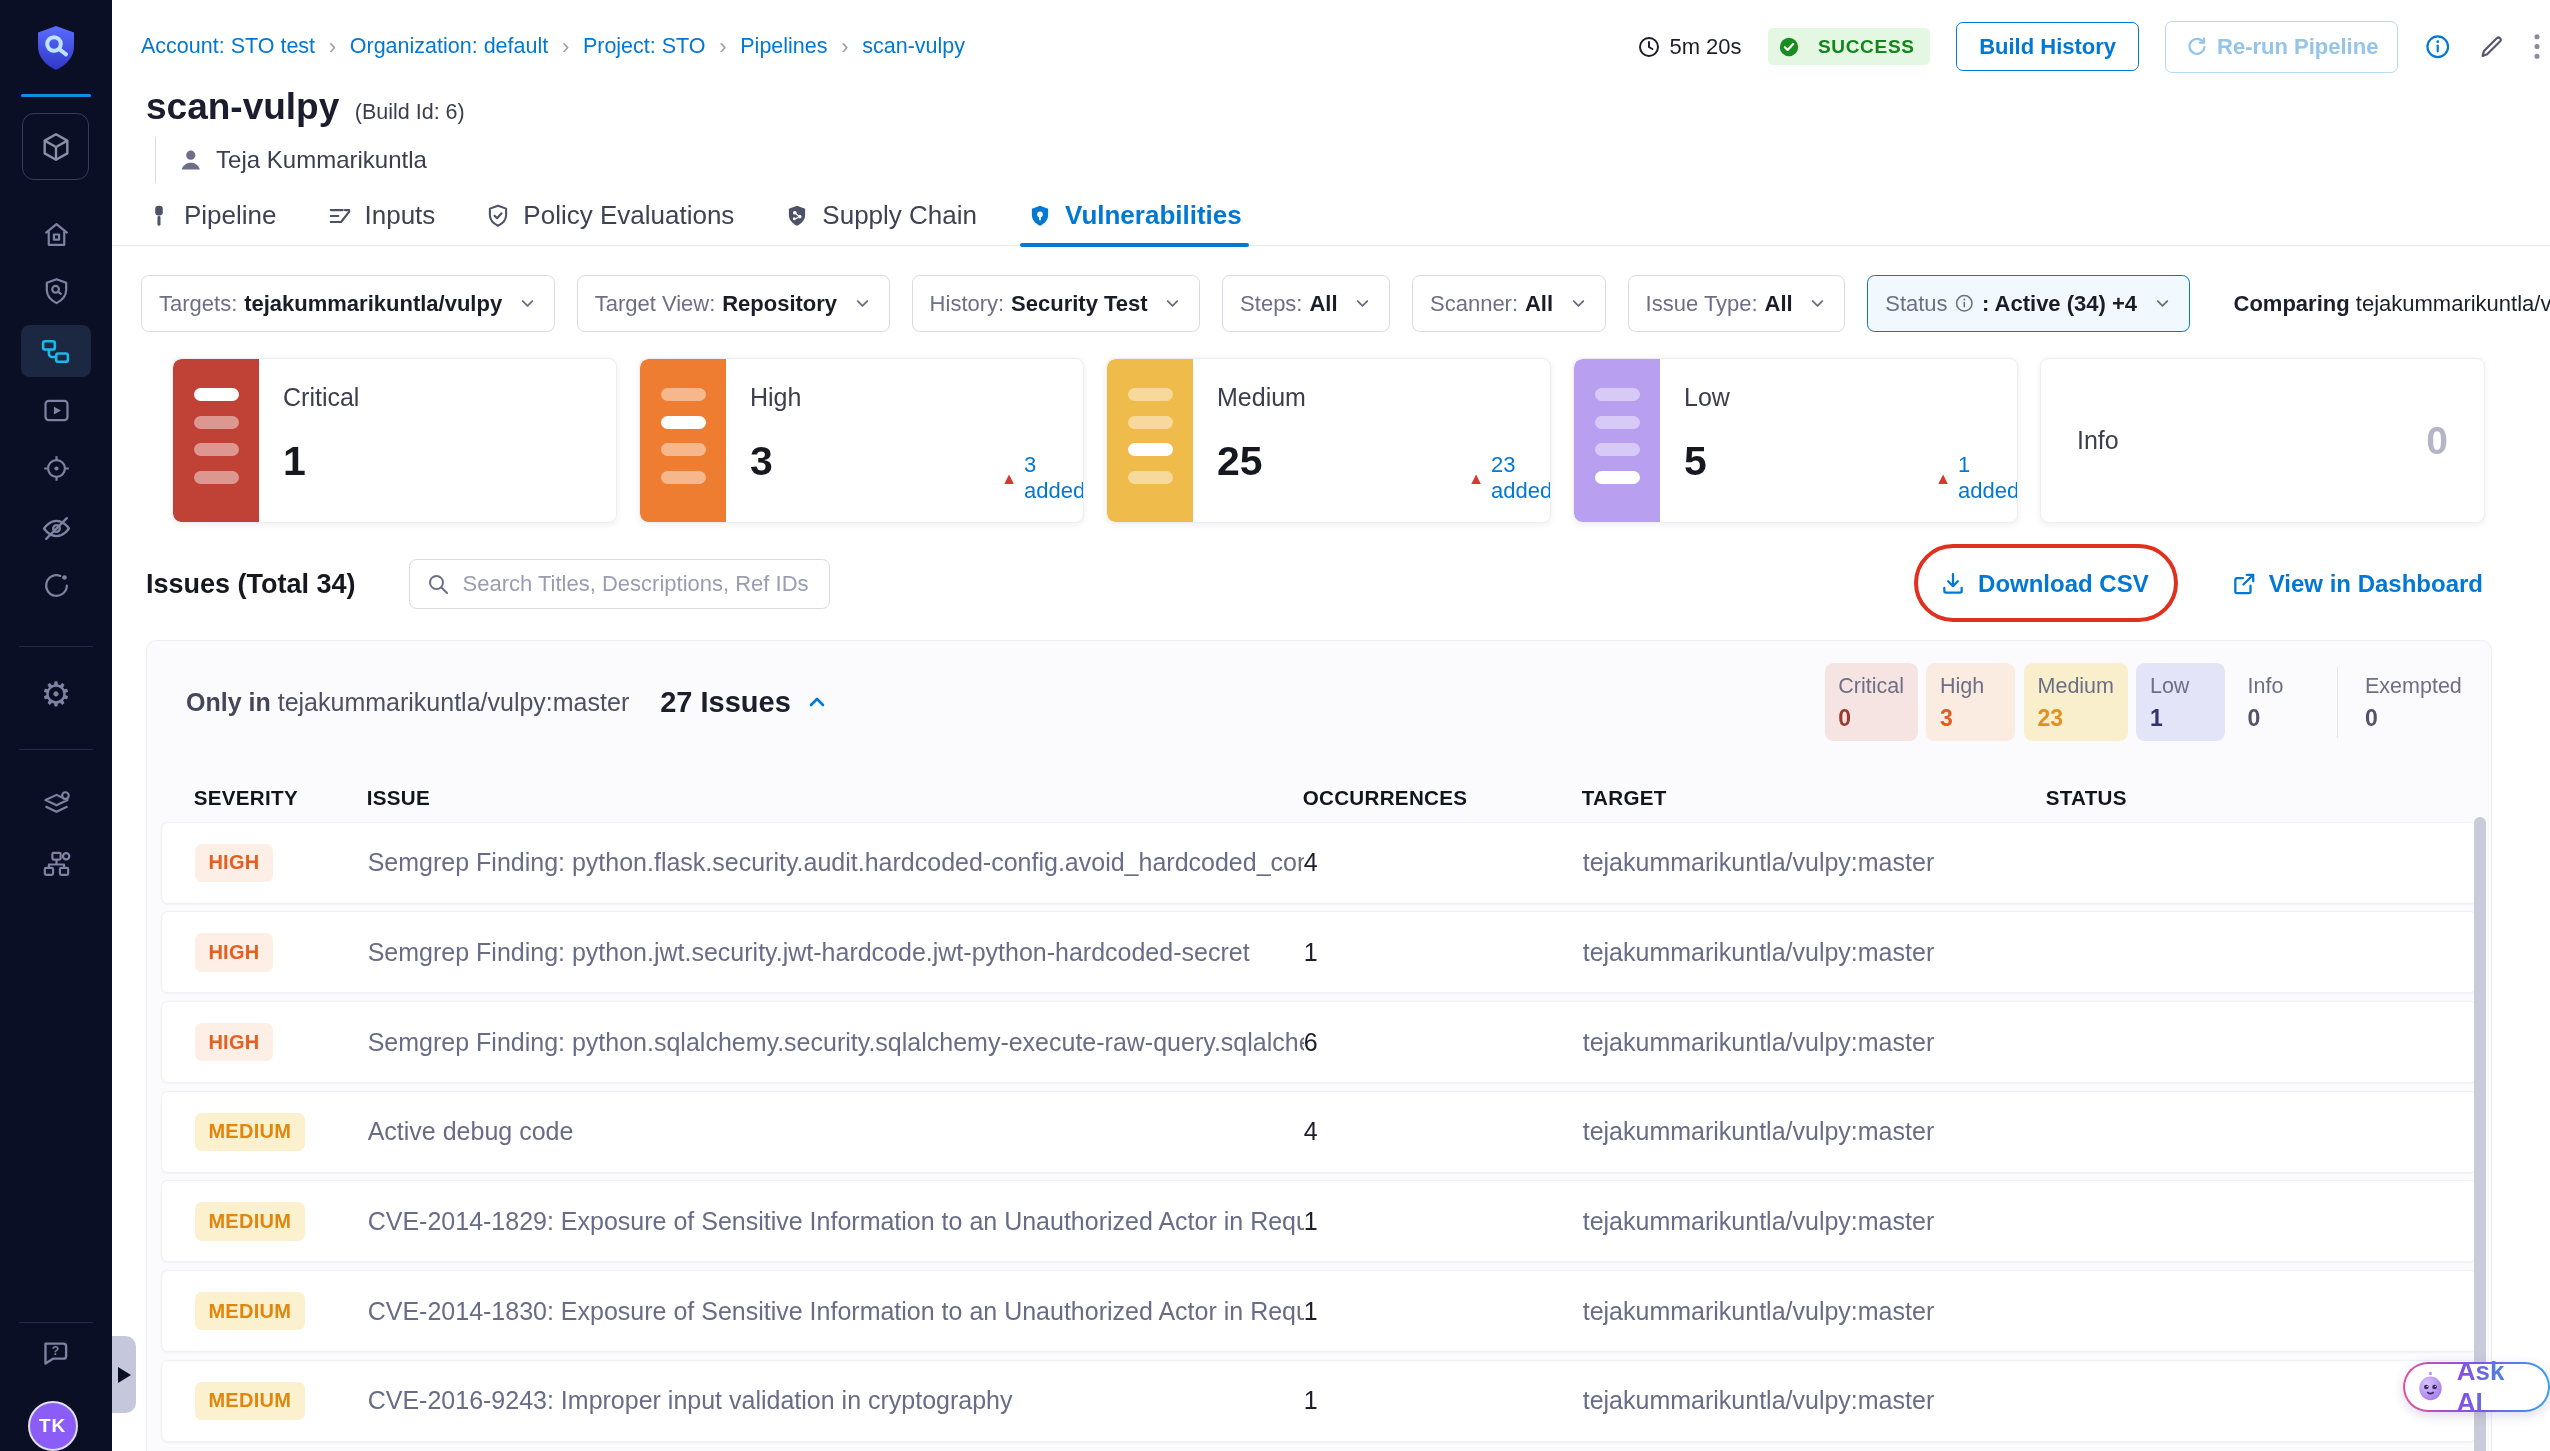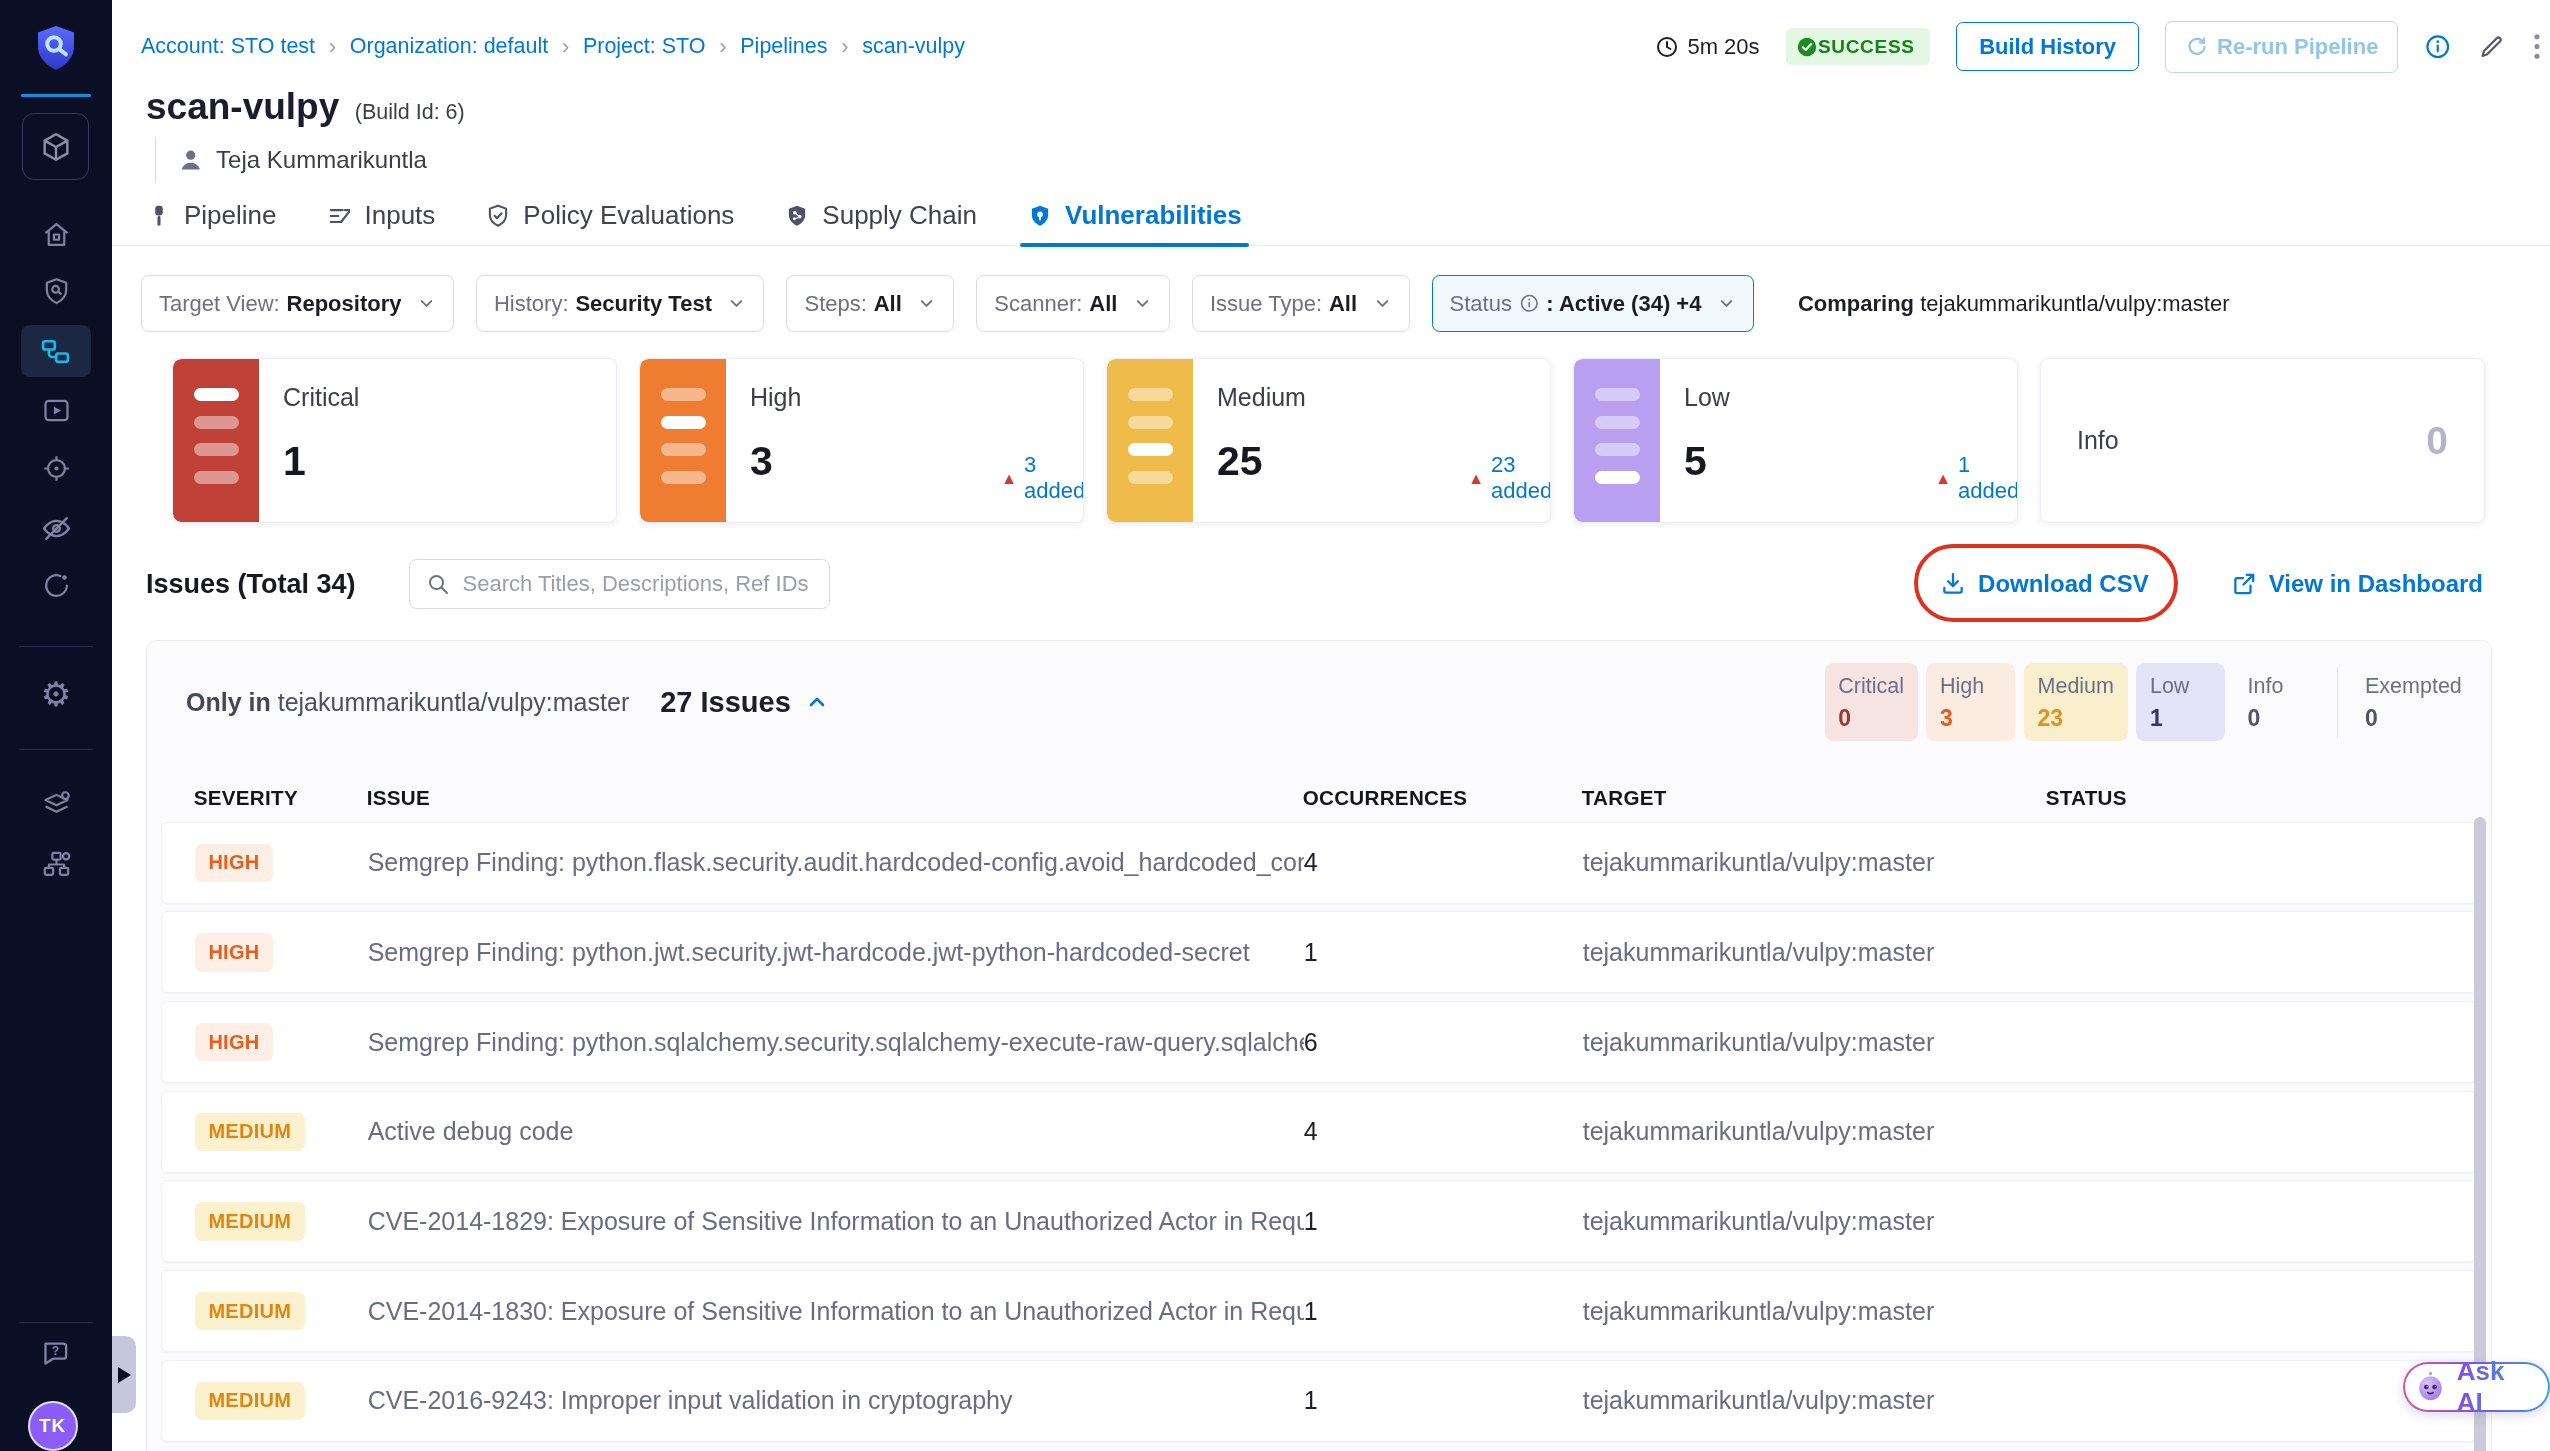--- a/index.html
+++ b/index.html
@@ -25,21 +25,21 @@
   
   .main { position:absolute; left:112px; top:0; width:2440px; height:1451px; overflow:hidden; }
 
   .topbar { display:flex; align-items:center; margin:20.6px 8.6px 0 29px; }
   .crumbs { display:flex; align-items:center; gap:13.7px; font-size:21.5px; }
   .crumb { color:#0278d5; cursor:pointer; }
   .crumb.current { color:#0278d5; }
   .csep { color:#9b9cae; font-size:22px; }
   .hdr-right { margin-left:auto; display:flex; align-items:center; gap:26px; }
   .duration { display:flex; align-items:center; gap:8.6px; font-size:22px; color:#1d1d2b; }
-  .successbadge { display:flex; align-items:center; gap:0; background:#e4f7e3; color:#13851b; font-weight:700; font-size:19px; letter-spacing:0.7px; padding:7.7px 15.5px 7.7px 10.3px; border-radius:5.2px; }
+  .successbadge { display:flex; align-items:center; gap:18px; background:#e4f7e3; color:#13851b; font-weight:700; font-size:19px; letter-spacing:0.7px; padding:7.7px 15.5px 7.7px 10.3px; border-radius:5.2px; }
   .btn { border-radius:6.9px; font-weight:700; font-size:22px; padding:10.3px 22px; background:#fff; cursor:pointer; }
   .btn.primary-outline { border:1.7px solid #0278d5; color:#0278d5; }
   .btn.disabled { border:1.7px solid #b5daf3; color:#94c5e8; display:flex; align-items:center; gap:8px; padding:12px 19px; }
   .iconbtn { color:#55576b; }
 
   .titlerow { margin:13.7px 0 0 34px; display:flex; align-items:baseline; }
   .ptitle { font-size:37px; font-weight:700; color:#1b1c2e; }
   .buildid { font-size:21.5px; color:#3c3d4e; margin-left:15.5px; }
   .userrow { margin:8.6px 0 0 43px; border-left:1.7px solid #dadbe7; padding-left:20.6px; height:46px; display:flex; align-items:center; gap:12px; color:#3c3d4e; font-size:24px; }
 
@@ -333,20 +333,27 @@
       <svg class="ticon" width="26" height="26" viewBox="0 0 24 24">
         <path d="M12 2.5l7.5 2.7v5.8c0 4.5-3.2 7.8-7.5 10-4.3-2.2-7.5-5.5-7.5-10V5.2z" fill="currentColor"></path>
         <circle cx="12" cy="10.5" r="2.6" fill="#fff"></circle>
           <path d="M12 13v3" stroke="#fff" stroke-width="1.6"></path>
       </svg>
       <span>Vulnerabilities</span>
     </div>
   </div>
 
   <div class="filters">
+    <div class="pill">
+      <span class="pl">Targets:</span>
+        <span class="pv">tejakummarikuntla/vulpy</span>
+      <svg class="chev" width="19" height="19" viewBox="0 0 24 24">
+          <path d="M6 9l6 6 6-6" fill="none" stroke="currentColor" stroke-width="2.4" stroke-linecap="round" stroke-linejoin="round"></path>
+        </svg>
+    </div>
     <div class="pill">
       <span class="pl">Target View:</span>
         <span class="pv">Repository</span>
       <svg class="chev" width="19" height="19" viewBox="0 0 24 24">
           <path d="M6 9l6 6 6-6" fill="none" stroke="currentColor" stroke-width="2.4" stroke-linecap="round" stroke-linejoin="round"></path>
         </svg>
     </div>
     <div class="pill">
       <span class="pl">History:</span>
         <span class="pv">Security Test</span>

